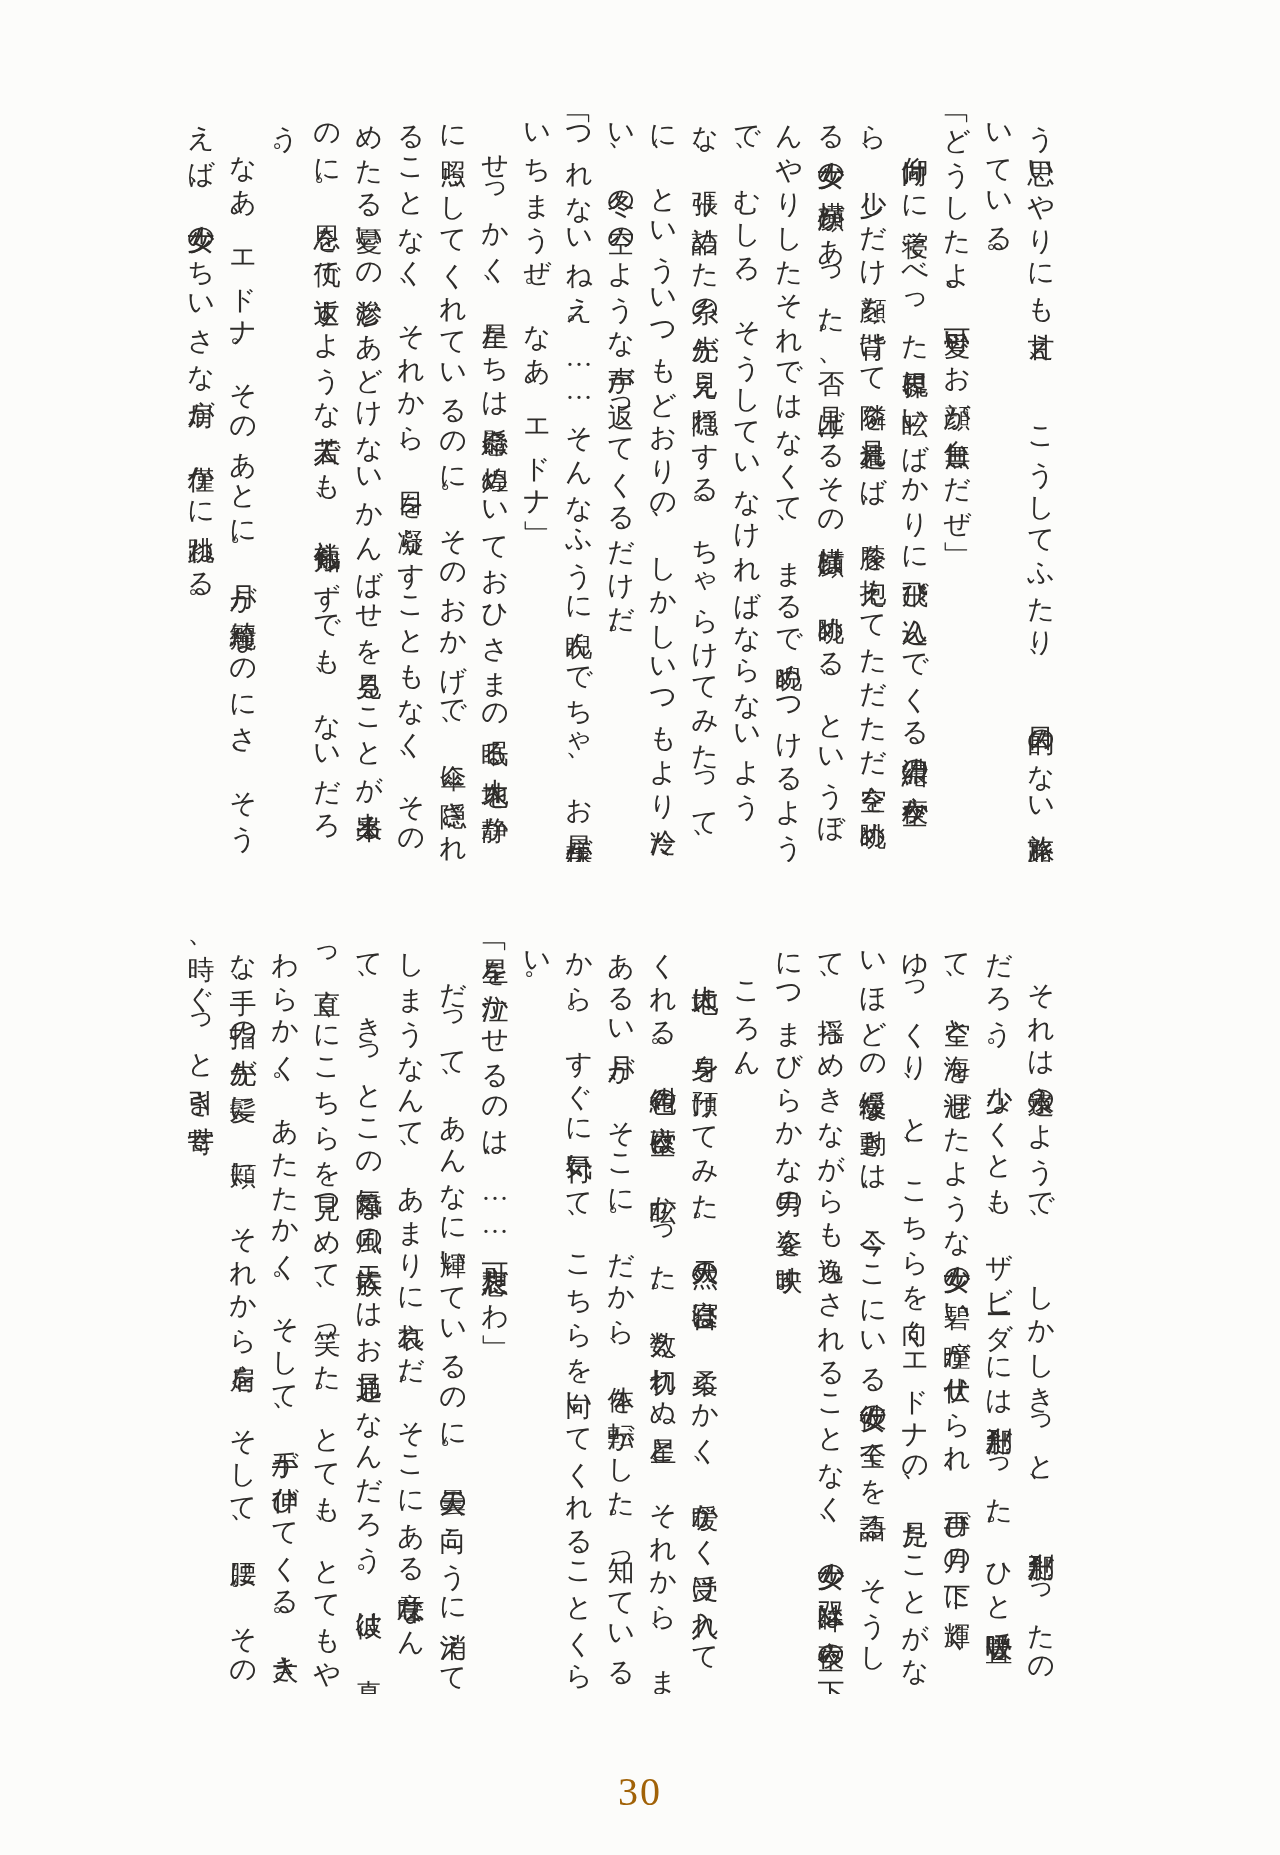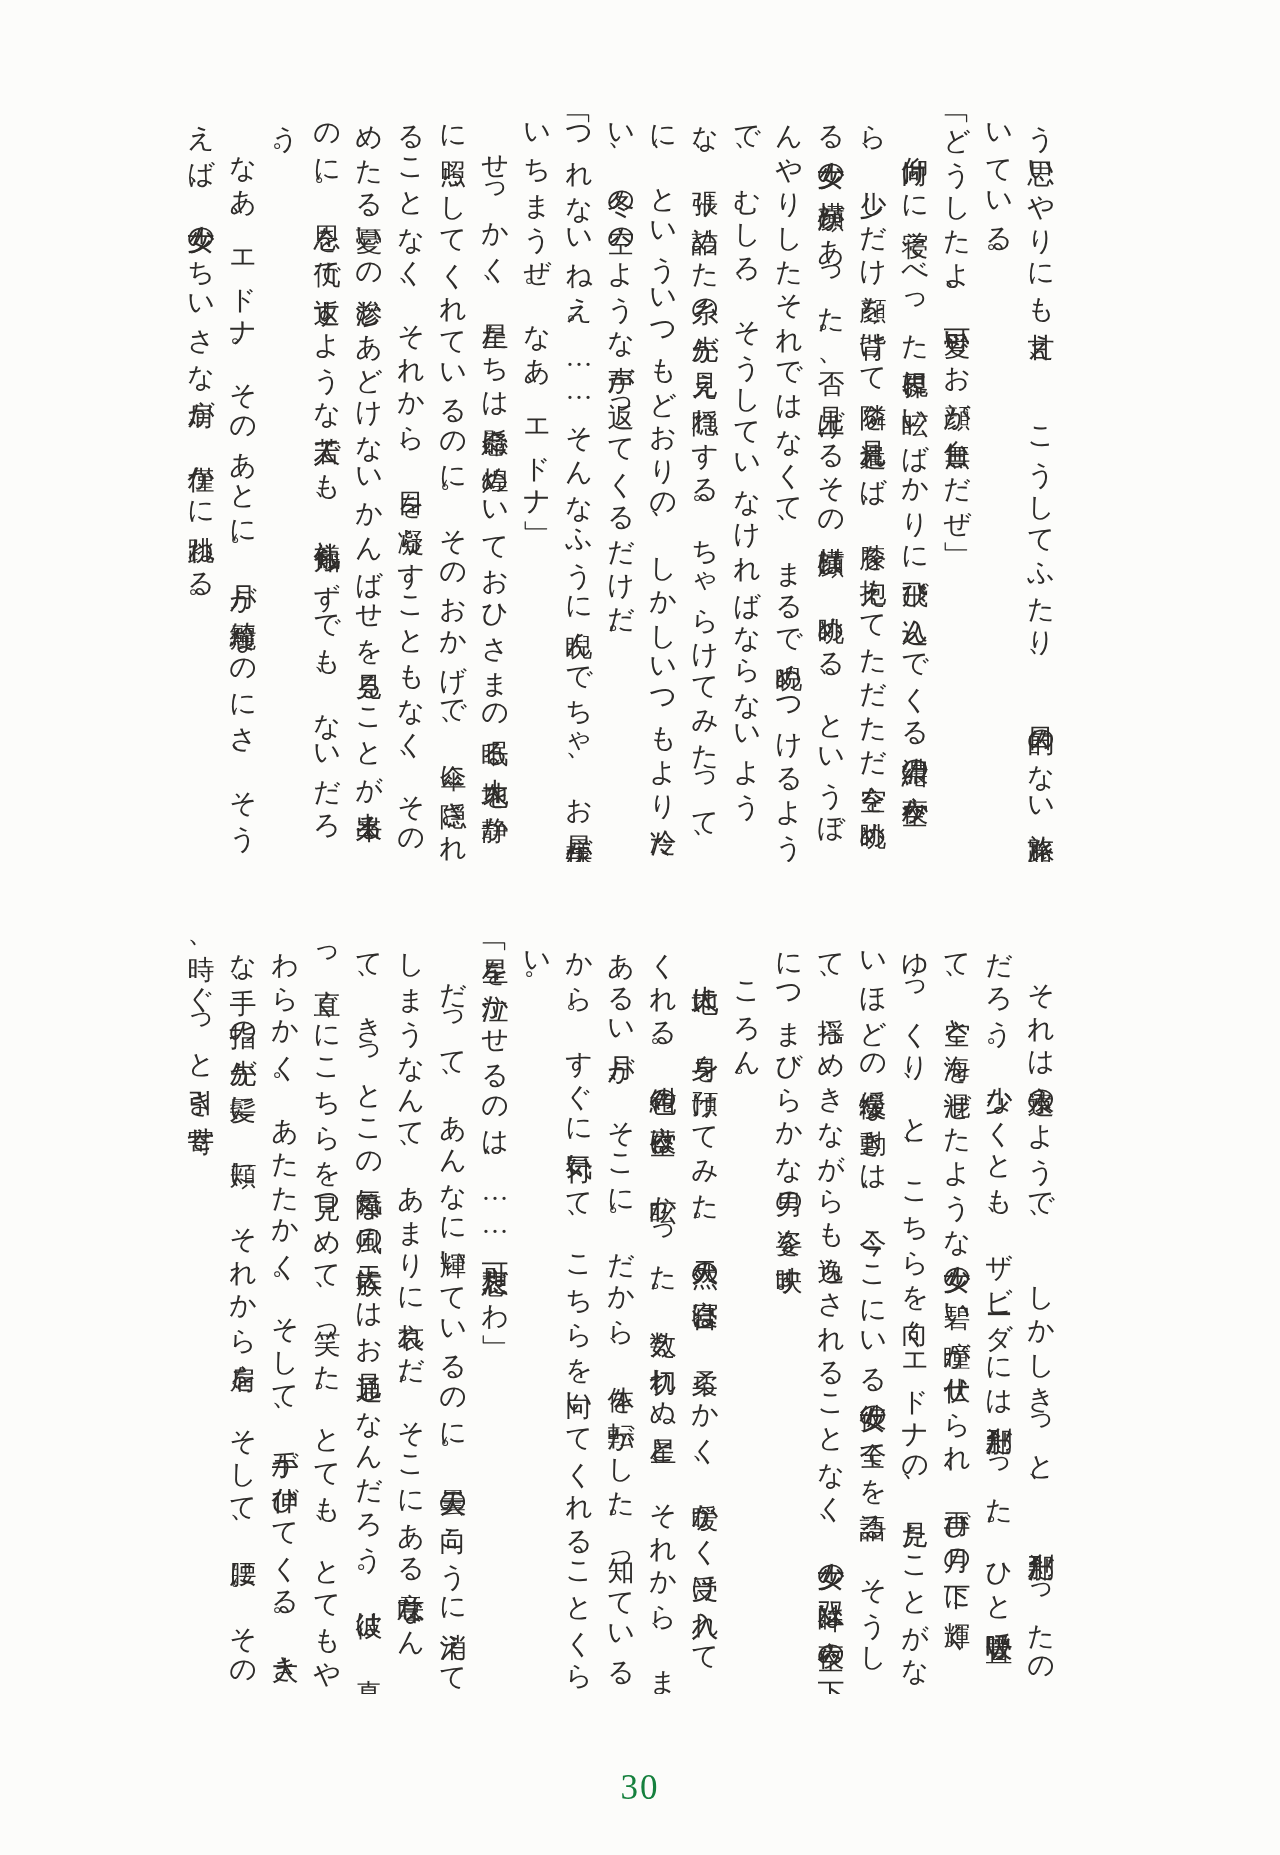--- a/index.html
+++ b/index.html
@@ -33,22 +33,22 @@
     padding: 0;
   }
   .vblock-top    { top: 106px; height: 756px; }
   .vblock-bottom { top: 934px; height: 760px; }
   .page-number {
     position: absolute;
     left: 596px;
     top: 1768px;
     width: 88px;
     text-align: center;
-    font-size: 35px;
-    color: #15803d;
+    font-size: 40px;
+    color: #a16207;
     letter-spacing: 2px;
   }
 </style>
 </head>
 <body>
 
 <div class="page">
 
   <div class="vblock vblock-top">
       <p>う思いやりにも甘え、　こうしてふたり、　目的のない旅路を歩いている。</p>

